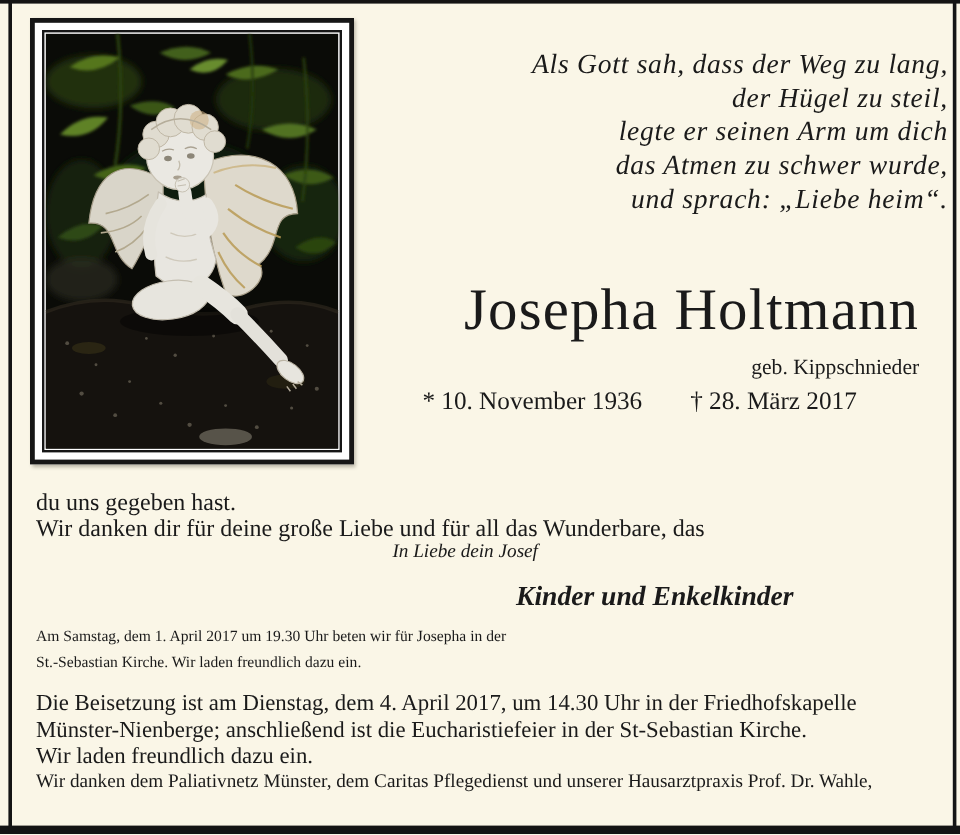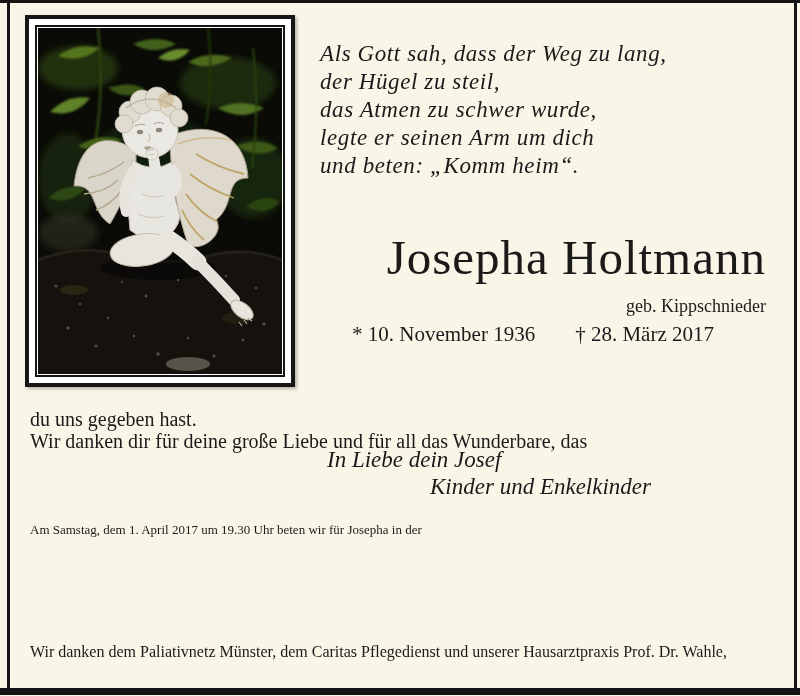--- a/index.html
+++ b/index.html
@@ -19,40 +19,40 @@
     box-sizing:border-box;background:#ffffff;border:4px solid #161616;
     padding:6px;box-shadow:2px 2px 3px rgba(60,55,40,.35);
   }
   .photo-inner{
     width:100%;height:100%;box-sizing:border-box;
     border:2px solid #161616;padding:1px;background:#fff;
   }
   .photo-inner svg{display:block;width:100%;height:100%;}
 
   .poem{
-    position:absolute;left:320px;top:40px;width:470px;text-align:left;
+    position:absolute;left:320px;top:40px;width:470px;text-align:right;
     font-style:italic;font-size:23px;line-height:28px;letter-spacing:.6px;
   }
   .name{
     position:absolute;left:300px;top:230px;width:466px;text-align:right;
     font-size:49px;line-height:56px;letter-spacing:1px;white-space:nowrap;
   }
   .maiden{
     position:absolute;left:300px;top:296px;width:466px;text-align:right;
     font-size:18px;line-height:20px;
   }
   .dates{
     position:absolute;left:300px;top:322px;width:466px;text-align:center;
     font-size:21px;line-height:24px;white-space:nowrap;
   }
   .dates .birth{margin-right:40px;}
 
   .thanks{position:absolute;left:30px;top:408px;font-size:20px;line-height:22px;}
-  .sig1{position:absolute;left:327px;top:447px;font-style:italic;font-size:23px;line-height:26px;}
-  .sig2{position:absolute;left:430px;top:474px;font-style:italic;font-size:23px;line-height:26px;}
+  .sig1{position:absolute;left:327px;top:447px;font-style:italic;font-size:16px;line-height:26px;}
+  .sig2{position:absolute;left:430px;top:484px;font-style:italic;font-size:23px;line-height:26px;font-weight:bold;}
   .prayer{position:absolute;left:30px;top:519px;font-size:13px;line-height:22px;}
   .burial{position:absolute;left:30px;top:576px;font-size:19px;line-height:22px;}
   .medical{position:absolute;left:30px;top:642px;font-size:16px;line-height:20px;}
 </style>
 </head>
 <body>
 
 <div class="page">
 
   <div class="bar bar-top"></div>
@@ -172,41 +172,47 @@
           <circle cx="114" cy="126" r="6" fill="#eae8e2" stroke="#c4beb0" stroke-width=".8"></circle>
           <path d="M110 123 L116 121 M110 127 L117 126" stroke="#c4beb0" stroke-width=".9"></path>
         </g>
       </svg>
     </div>
   </div>
 
   <div class="poem">
     <div>Als Gott sah, dass der Weg zu lang,</div>
     <div>der Hügel zu steil,</div>
+    <div>legte er seinen Arm um dich</div>
     <div>das Atmen zu schwer wurde,</div>
-    <div>legte er seinen Arm um dich</div>
-    <div>und beten: „Komm heim“.</div>
+    <div>und sprach: „Liebe heim“.</div>
   </div>
 
   <div class="name">Josepha Holtmann</div>
   <div class="maiden">geb. Kippschnieder</div>
   <div class="dates">
     <span class="birth">* 10. November 1936</span><span>† 28. März 2017</span>
   </div>
 
   <div class="thanks">
     <div>du uns gegeben hast.</div>
     <div>Wir danken dir für deine große Liebe und für all das Wunderbare, das</div>
   </div>
 
   <div class="sig1">In Liebe dein Josef</div>
   <div class="sig2">Kinder und Enkelkinder</div>
 
   <div class="prayer">
     <div>Am Samstag, dem 1. April 2017 um 19.30 Uhr beten wir für Josepha in der</div>
-  </div>
-
+    <div>St.-Sebastian Kirche. Wir laden freundlich dazu ein.</div>
+  </div>
+
+  <div class="burial">
+    <div>Die Beisetzung ist am Dienstag, dem 4. April 2017, um 14.30 Uhr in der Friedhofskapelle</div>
+    <div>Münster-Nienberge; anschließend ist die Eucharistiefeier in der St-Sebastian Kirche.</div>
+    <div>Wir laden freundlich dazu ein.</div>
+  </div>
 
   <div class="medical">
     <div>Wir danken dem Paliativnetz Münster, dem Caritas Pflegedienst und unserer Hausarztpraxis Prof. Dr. Wahle,</div>
   </div>
 
 </div>
 
 </body></html>

